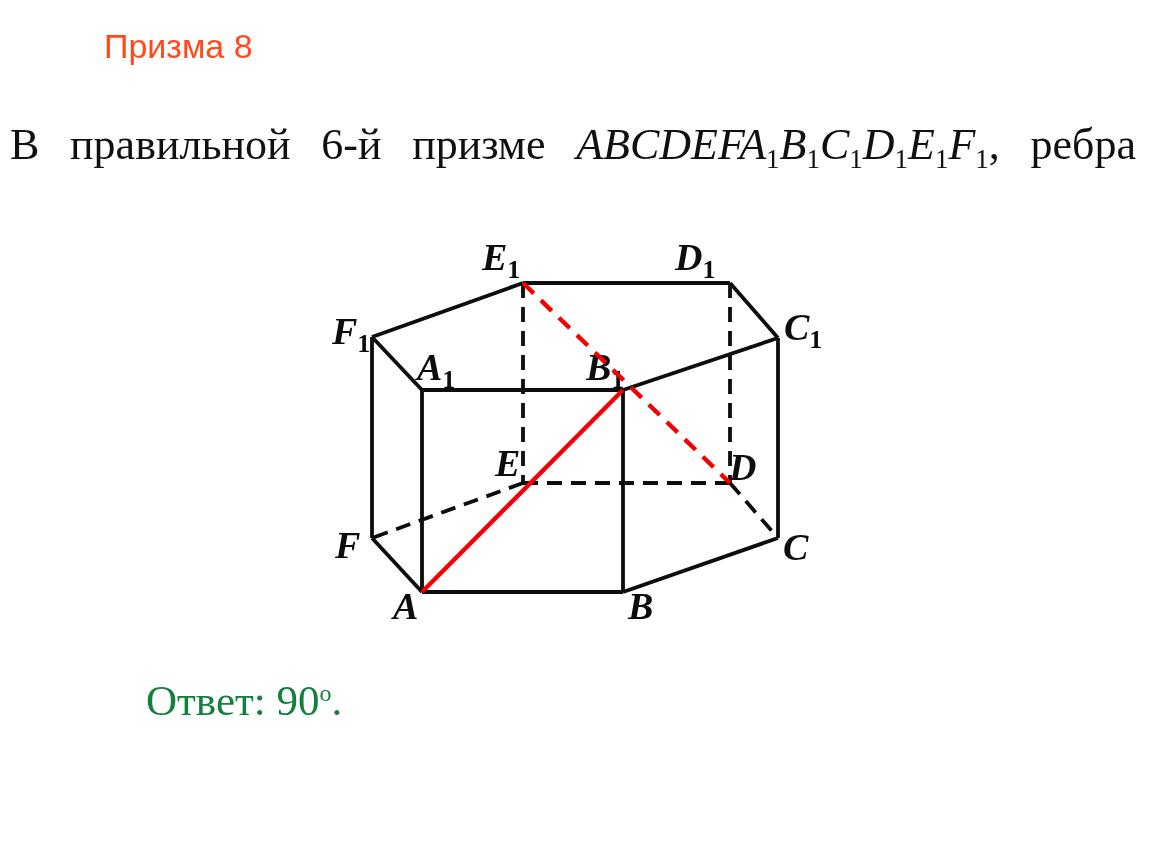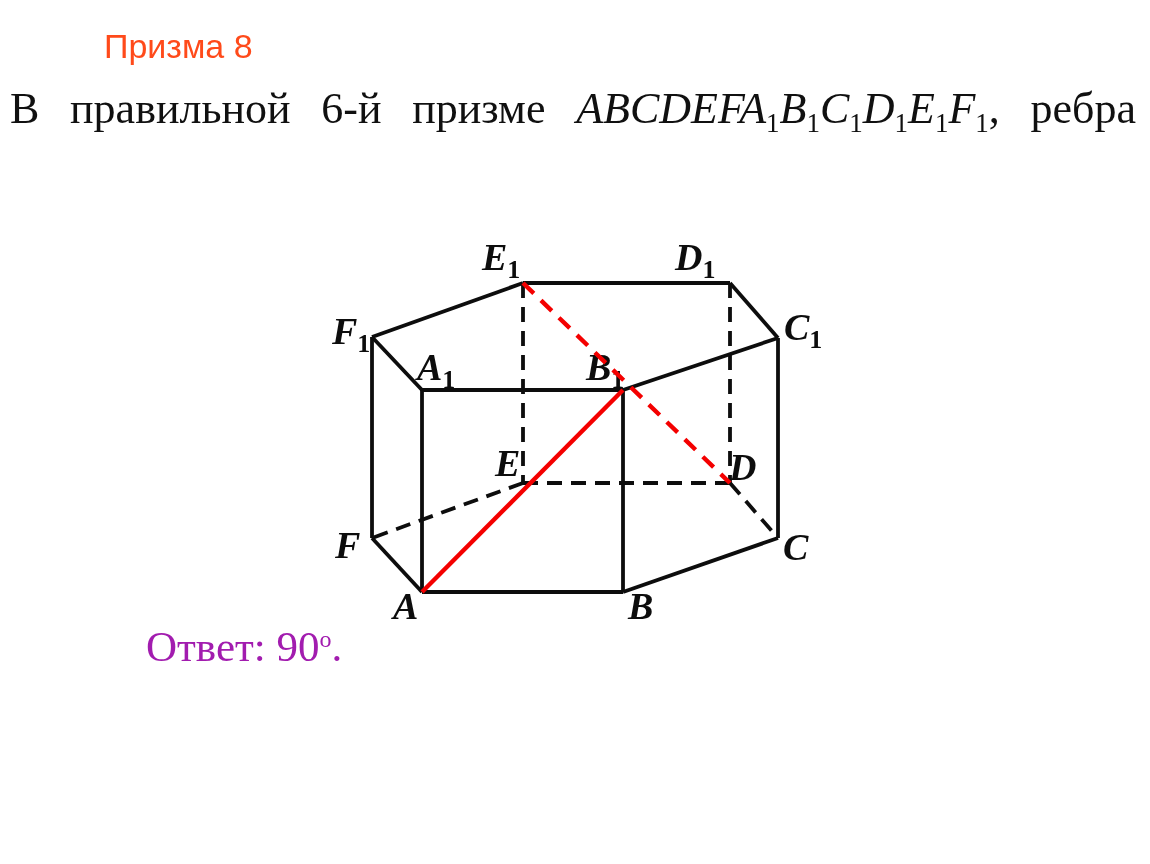--- a/index.html
+++ b/index.html
@@ -3,25 +3,25 @@
 <meta charset="utf-8">
 <style>
   html,body{margin:0;padding:0;background:#ffffff;}
   .slide{position:relative;width:1150px;height:864px;background:#ffffff;overflow:hidden;
          font-family:"Liberation Serif",serif;}
   .title{position:absolute;left:104px;top:26px;
          font-family:"Liberation Sans",sans-serif;font-size:34px;line-height:1.2;
          color:#ff4a1a;}
   .problem{position:absolute;left:10px;right:14px;top:79px;
            font-size:44px;line-height:60px;color:#101010;}
-  .problem .pline{text-align:justify;text-align-last:justify;}
+  .problem .pline{text-align:justify;text-align-last:justify;margin-top:36px;}
   .problem i{font-style:italic;}
   .problem sub{font-size:27px;line-height:0;vertical-align:-9px;font-style:normal;}
-  .answer{position:absolute;left:146px;top:620px;
-          font-size:43px;line-height:1.25;color:#a21caf;}
+  .answer{position:absolute;left:146px;top:674px;
+          font-size:43px;line-height:1.25;color:#15803d;}
   .answer sup{font-size:24px;vertical-align:14px;line-height:0;}
   .diagram{position:absolute;left:0;top:0;width:1150px;height:864px;}
   .edge{stroke:#0d0d0d;stroke-width:3.8;fill:none;stroke-linecap:butt;}
   .edge-hidden{stroke:#0d0d0d;stroke-width:3.8;fill:none;stroke-dasharray:15 9;}
   .hl-solid{stroke:#f40000;stroke-width:4.4;fill:none;}
   .hl-dashed{stroke:#f40000;stroke-width:4.4;fill:none;stroke-dasharray:15 10;}
   .vlabel{font-family:"Liberation Serif",serif;font-style:italic;font-weight:700;
           font-size:38px;fill:#0d0d0d;}
   .vsub{font-size:26px;font-style:normal;}
 </style>

